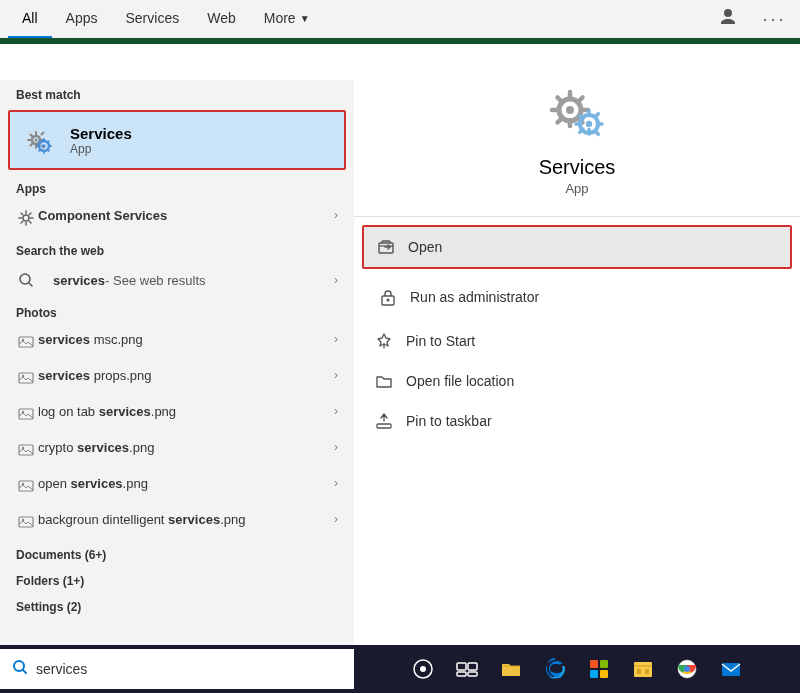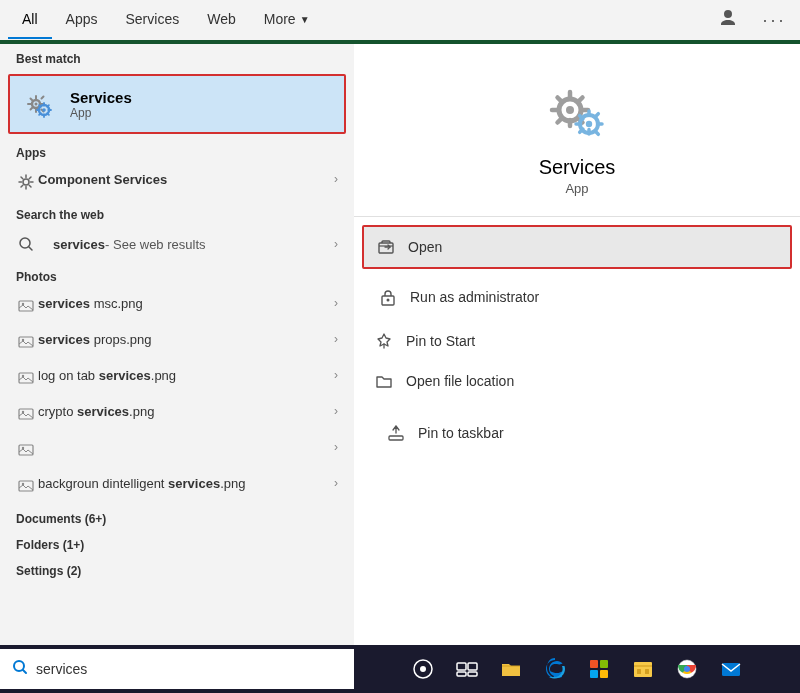--- a/index.html
+++ b/index.html
@@ -12,21 +12,21 @@
       overflow: hidden;
       display: flex;
       flex-direction: column;
     }
 
     
     .top-nav {
       display: flex;
       align-items: center;
       background: #f3f3f3;
-      border-bottom: 4px solid #14532d;
+      border-bottom: 6px solid #14532d;
       padding: 0 8px;
       height: 44px;
       flex-shrink: 0;
     }
     .nav-tab {
       padding: 10px 14px;
       cursor: pointer;
       font-size: 14px;
       color: #333;
       border-bottom: 2px solid transparent;
@@ -60,20 +60,21 @@
     }
 
     
     .left-panel {
       width: 354px;
       background: #f3f3f3;
       display: flex;
       flex-direction: column;
       flex-shrink: 0;
       overflow-y: auto;
+      margin-top: 36px;
     }
 
     .section-label {
       font-size: 12px;
       font-weight: 600;
       color: #333;
       padding: 8px 16px 4px;
     }
 
     
@@ -389,20 +390,21 @@
     </div>
 
     <div class="list-item">
       <div class="list-item-icon">
         <svg width="16" height="16" viewBox="0 0 16 16" xmlns="http://www.w3.org/2000/svg">
           <rect x="1" y="3" width="14" height="10" rx="1" fill="none" stroke="#888" stroke-width="1.2"></rect>
           <path d="M1 10l4-3 3 3 2-2 5 4" stroke="#888" stroke-width="1" fill="none"></path>
           <circle cx="5" cy="6" r="1.2" fill="#888"></circle>
         </svg>
       </div>
+      <div class="list-item-text">open <b>services</b>.png</div>
       <div class="list-item-chevron">›</div>
     </div>
 
     <div class="list-item">
       <div class="list-item-icon">
         <svg width="16" height="16" viewBox="0 0 16 16" xmlns="http://www.w3.org/2000/svg">
           <rect x="1" y="3" width="14" height="10" rx="1" fill="none" stroke="#888" stroke-width="1.2"></rect>
           <path d="M1 10l4-3 3 3 2-2 5 4" stroke="#888" stroke-width="1" fill="none"></path>
           <circle cx="5" cy="6" r="1.2" fill="#888"></circle>
         </svg>
@@ -472,21 +474,21 @@
 
       <div class="action-item" style="background:transparent;border:none;margin:0;padding:10px 20px;">
         <div class="action-icon">
           <svg width="18" height="18" viewBox="0 0 18 18" xmlns="http://www.w3.org/2000/svg">
             <path d="M2 5h5l2 2h7v8H2V5z" fill="none" stroke="#555" stroke-width="1.4" stroke-linejoin="round"></path>
           </svg>
         </div>
         <span>Open file location</span>
       </div>
 
-      <div class="action-item" style="background:transparent;border:none;margin:12px;padding:10px 20px;text-align:right;">
+      <div class="action-item" style="background:transparent;border:none;margin:0;padding:10px 20px;text-align:right;">
         <div class="action-icon">
           <svg width="18" height="18" viewBox="0 0 18 18" xmlns="http://www.w3.org/2000/svg">
             <rect x="2" y="12" width="14" height="4" rx="1" fill="none" stroke="#555" stroke-width="1.3"></rect>
             <path d="M9 2v7M6 6l3-4 3 4" stroke="#555" stroke-width="1.3" stroke-linecap="round" stroke-linejoin="round" fill="none"></path>
           </svg>
         </div>
         <span>Pin to taskbar</span>
       </div>
 
     </div>

